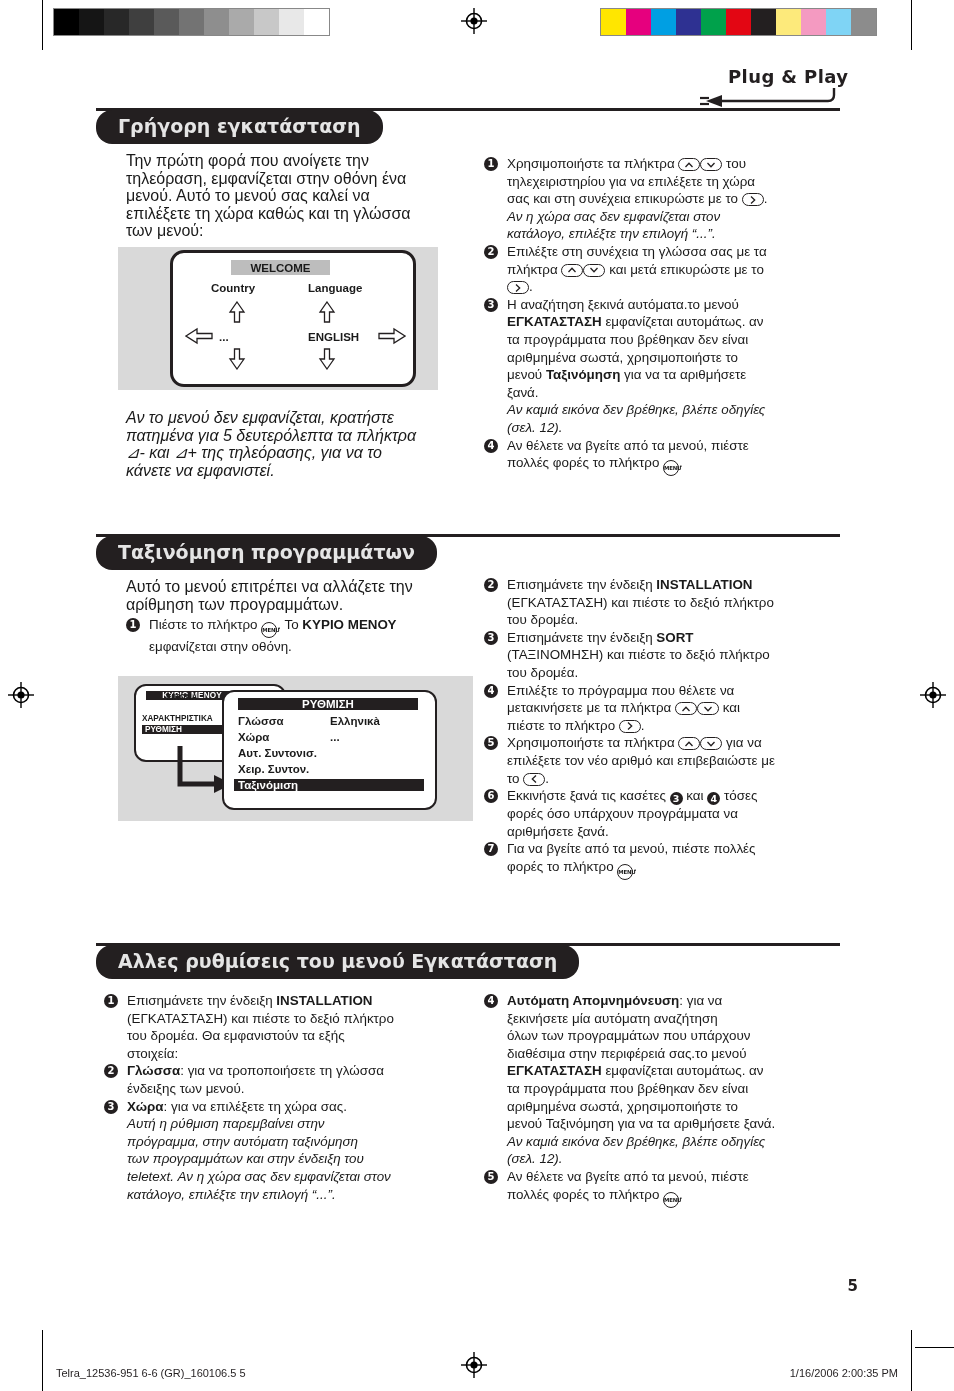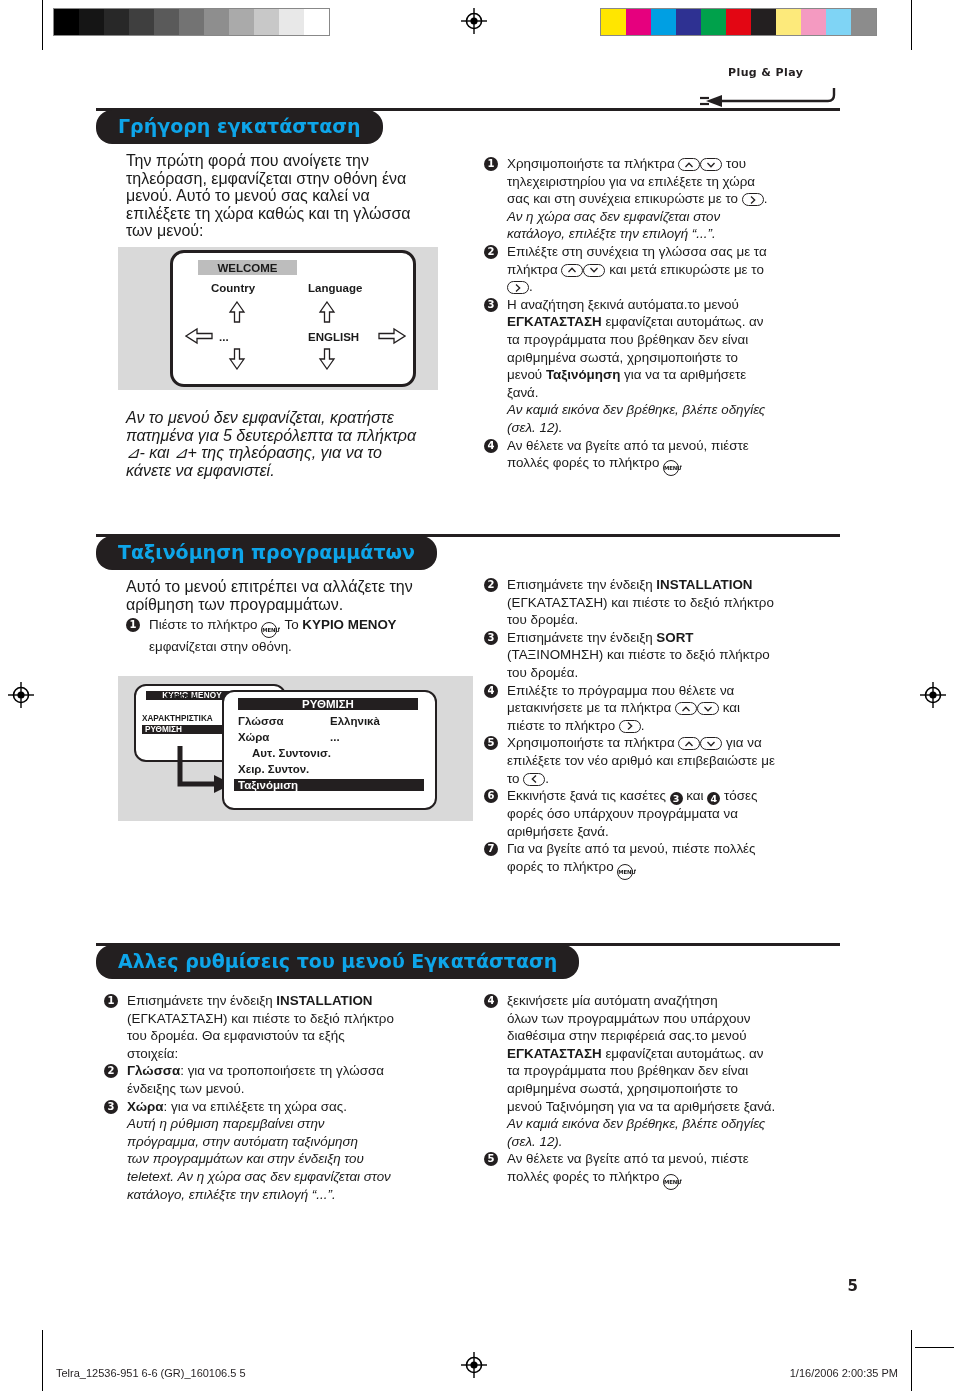--- a/index.html
+++ b/index.html
@@ -21,29 +21,29 @@
   .regmark { position: absolute; width: 26px; height: 26px; }
   .regmark svg { display: block; }
   .vline { position: absolute; width: 1px; background: #000; }
   .hline { position: absolute; height: 1px; background: #000; }
 
   
   .plug-wrap { position: absolute; left: 700px; top: 66px; width: 160px; height: 48px; }
   .plug-label {
     position: absolute; left: 28px; top: 0;
     font-family: "DejaVu Sans", sans-serif;
-    font-weight: bold; font-size: 11px; letter-spacing: .4px;
+    font-weight: bold; font-size: 18px; letter-spacing: .4px;
     color: #231f20;
   }
 
   
   .sec-rule { position: absolute; left: 96px; width: 744px; height: 2.5px; background: #231f20; }
   .sec-pill {
     position: absolute; left: 96px;
-    background: #231f20; color: #0ea5e9;
+    background: #231f20; color: #e5e5e5;
     border-radius: 16px;
     padding: 5px 22px 7px 22px;
     font-family: "DejaVu Sans", sans-serif;
     font-weight: bold; font-size: 19px;
     white-space: nowrap;
   }
 
   
   .col { position: absolute; font-size: 16px; line-height: 17.6px; }
   .ital { font-style: italic; }
@@ -92,20 +92,21 @@
     position: absolute; background: #d9d9d9;
   }
   .tvscreen {
     position: absolute; background: #fff;
     border: 3px solid #231f20; border-radius: 14px;
   }
   .welcome-bar {
     position: absolute; background: #bdbdbd;
     font-weight: bold; font-size: 11.5px; text-align: center;
     padding: 1.5px 0;
+    margin-left: 33px;
   }
   .fig-lbl { position: absolute; font-weight: bold; font-size: 11.5px; }
   .fig-val { position: absolute; font-weight: bold; font-size: 11.5px; }
   .arw { position: absolute; }
 
   
   .mm-panel {
     position: absolute; background: #fff;
     border: 2.5px solid #231f20; border-radius: 12px;
   }
@@ -329,21 +330,21 @@
       <path d="M6 0 L6 38 L42 38" fill="none" stroke="#231f20" stroke-width="5"></path>
       <path d="M40 29 L58 38 L40 47 Z" fill="#231f20"></path>
     </svg>
 
     <div class="mm-panel" style="left:104px; top:14px; width:215px; height:120px; z-index:3;">
       <div class="sub-title" style="left:14px; top:6px; width:180px;">ΡΥΘΜΙΣΗ</div>
       <div class="sub-row" style="left:14px; top:23px;">Γλώσσα</div>
       <div class="sub-row" style="left:106px; top:23px;">Ελληνικà</div>
       <div class="sub-row" style="left:14px; top:39px;">Χώρα</div>
       <div class="sub-row" style="left:106px; top:39px;">...</div>
-      <div class="sub-row" style="left:28px; top:55px;">Αυτ. Συντονισ.</div>
+      <div class="sub-row" style="left:14px; top:55px;">Αυτ. Συντονισ.</div>
       <div class="sub-row" style="left:14px; top:71px;">Χειρ. Συντον.</div>
       <div class="sub-row sel" style="left:10px; top:87px; width:190px;">Ταξινόμιση</div>
     </div>
   </div>
 
   <div class="list" id="sortRightList" style="left:484px; top:576px; width:360px;">
       <div class="li">
         <span class="bul">2</span>
         <div class="">Επισημάνετε την ένδειξη <span class="b">INSTALLATION</span></div>
         <div class="">(ΕΓΚΑΤΑΣΤΑΣΗ) και πιέστε το δεξιό πλήκτρο</div>
@@ -415,20 +416,21 @@
         <div class="ital">πρόγραμμα, στην αυτόματη ταξινόμηση</div>
         <div class="ital">των προγραμμάτων και στην ένδειξη του</div>
         <div class="ital">teletext. Αν η χώρα σας δεν εμφανίζεται στον</div>
         <div class="ital">κατάλογο, επιλέξτε την επιλογή “...”.</div>
       </div>
     </div>
 
   <div class="list" id="otherRightList" style="left:484px; top:992px; width:360px;">
       <div class="li">
         <span class="bul">4</span>
+        <div class=""><span class="b">Αυτόματη Απομνημόνευση</span>: για να</div>
         <div class="">ξεκινήσετε μία αυτόματη αναζήτηση</div>
         <div class="">όλων των προγραμμάτων που υπάρχουν</div>
         <div class="">διαθέσιμα στην περιφέρειά σας.το μενού</div>
         <div class=""><span class="b">ΕΓΚΑΤΑΣΤΑΣΗ</span> εμφανίζεται αυτομάτως. αν</div>
         <div class="">τα προγράμματα που βρέθηκαν δεν είναι</div>
         <div class="">αριθμημένα σωστά, χρησιμοποιήστε το</div>
         <div class="">μενού Ταξινόμηση για να τα αριθμήσετε ξανά.</div>
         <div class="ital">Αν καμιά εικόνα δεν βρέθηκε, βλέπε οδηγίες</div>
         <div class="ital">(σελ. 12).</div>
       </div>

